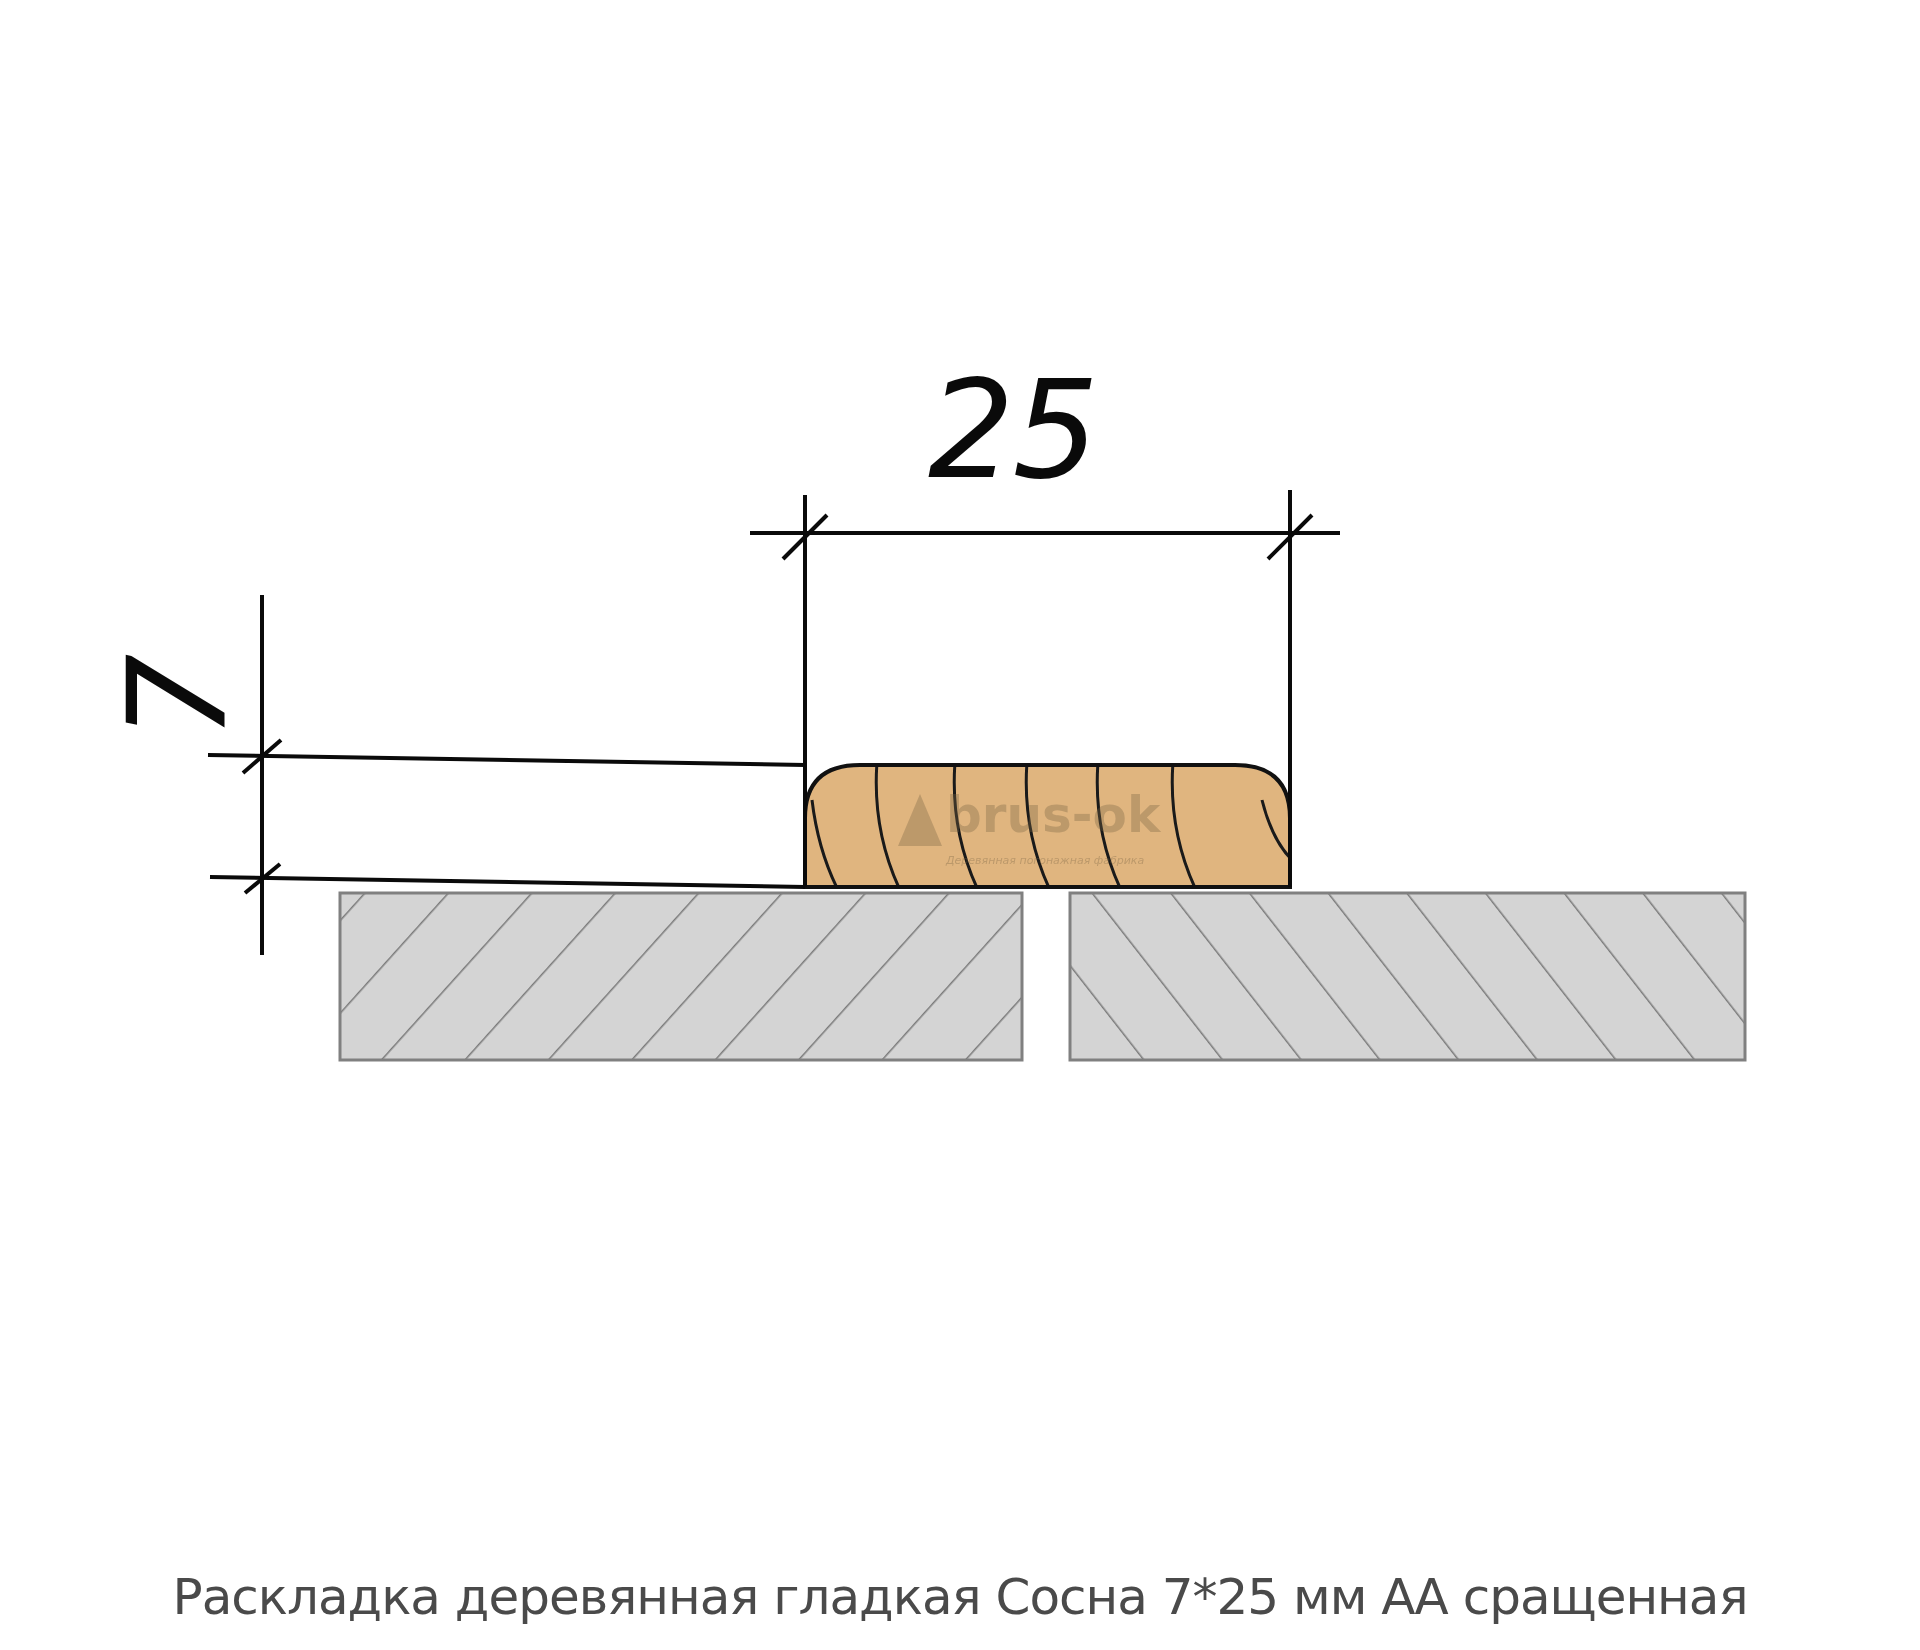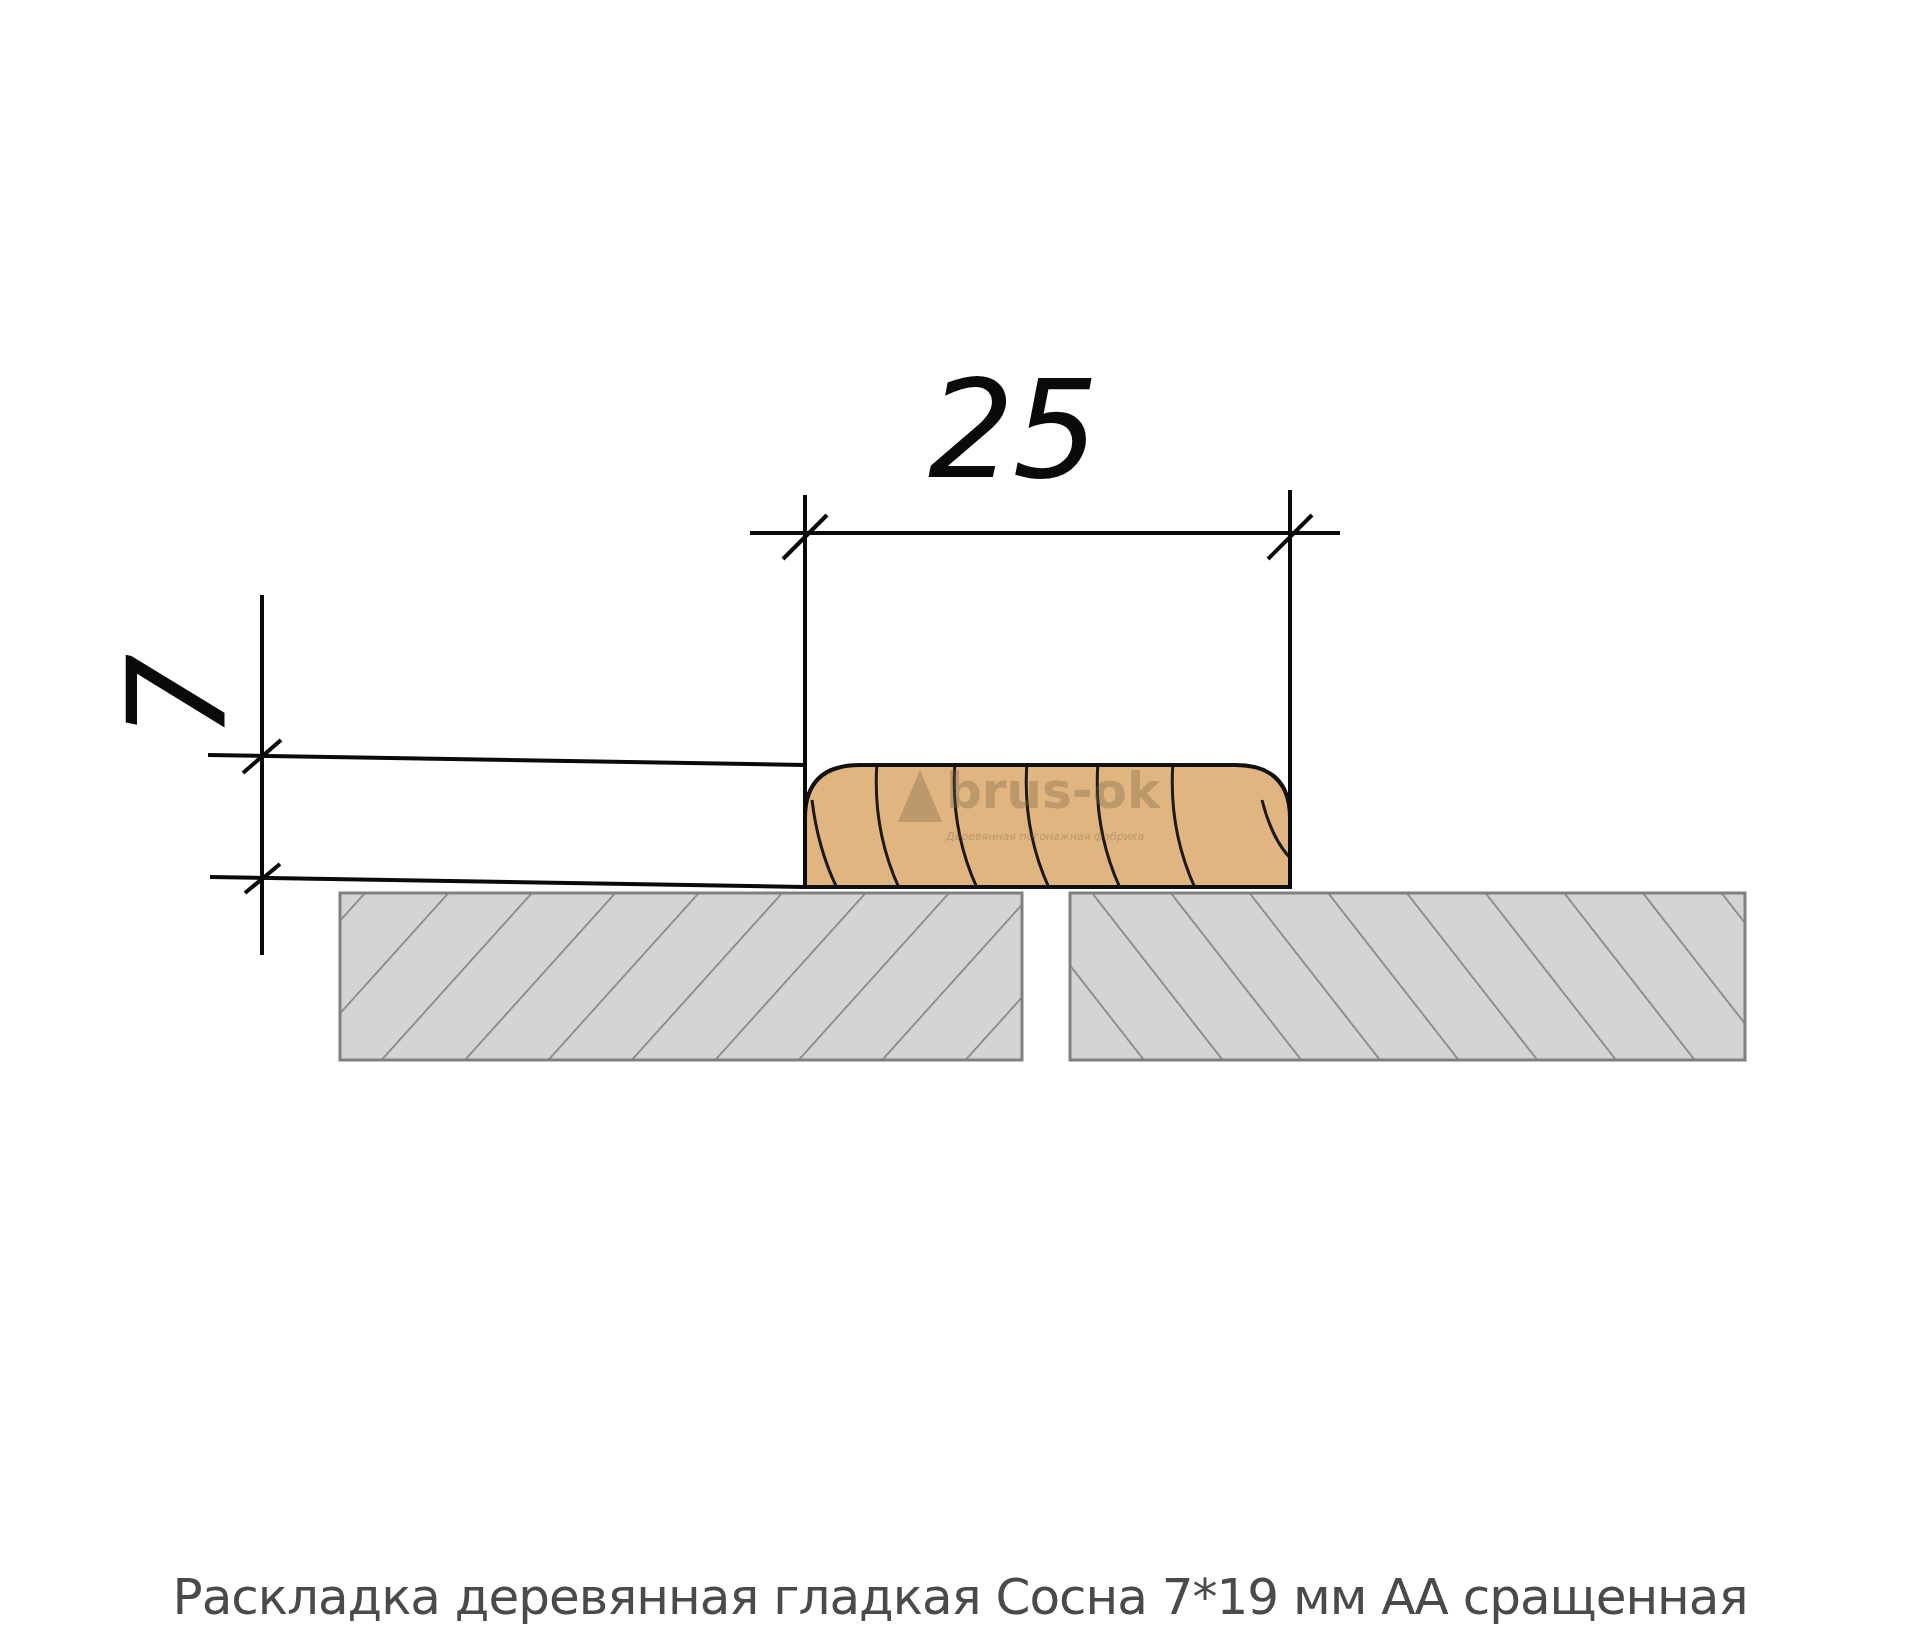--- a/index.html
+++ b/index.html
@@ -49,21 +49,21 @@
       top: 1568px;
       text-align: center;
       font-family: "DejaVu Sans", sans-serif;
       font-size: 50px;
       color: #4a4a4a;
       letter-spacing: -1px;
     }
     .watermark {
       position: absolute;
       left: 898px;
-      top: 766px;
+      top: 790px;
       color: rgba(120, 100, 70, 0.35);
       font-family: "DejaVu Sans", sans-serif;
       white-space: nowrap;
       pointer-events: none;
     }
     .watermark .wm-brand {
       display: block;
       font-size: 50px;
       font-weight: bold;
       line-height: 1;
@@ -146,13 +146,13 @@
 <div class="dim-label dim-width">25</div>
 
 <div class="dim-label dim-height">7</div>
 
 <div class="watermark">
   <span class="wm-logo"></span>
   <span class="wm-brand">brus-ok</span>
   <span class="wm-tagline">Деревянная погонажная фабрика</span>
 </div>
 
-<div class="caption">Раскладка деревянная гладкая Сосна 7*19 мм АА сращенная</div>
+<div class="caption">Раскладка деревянная гладкая Сосна 7*25 мм АА сращенная</div>
 
 </body></html>

